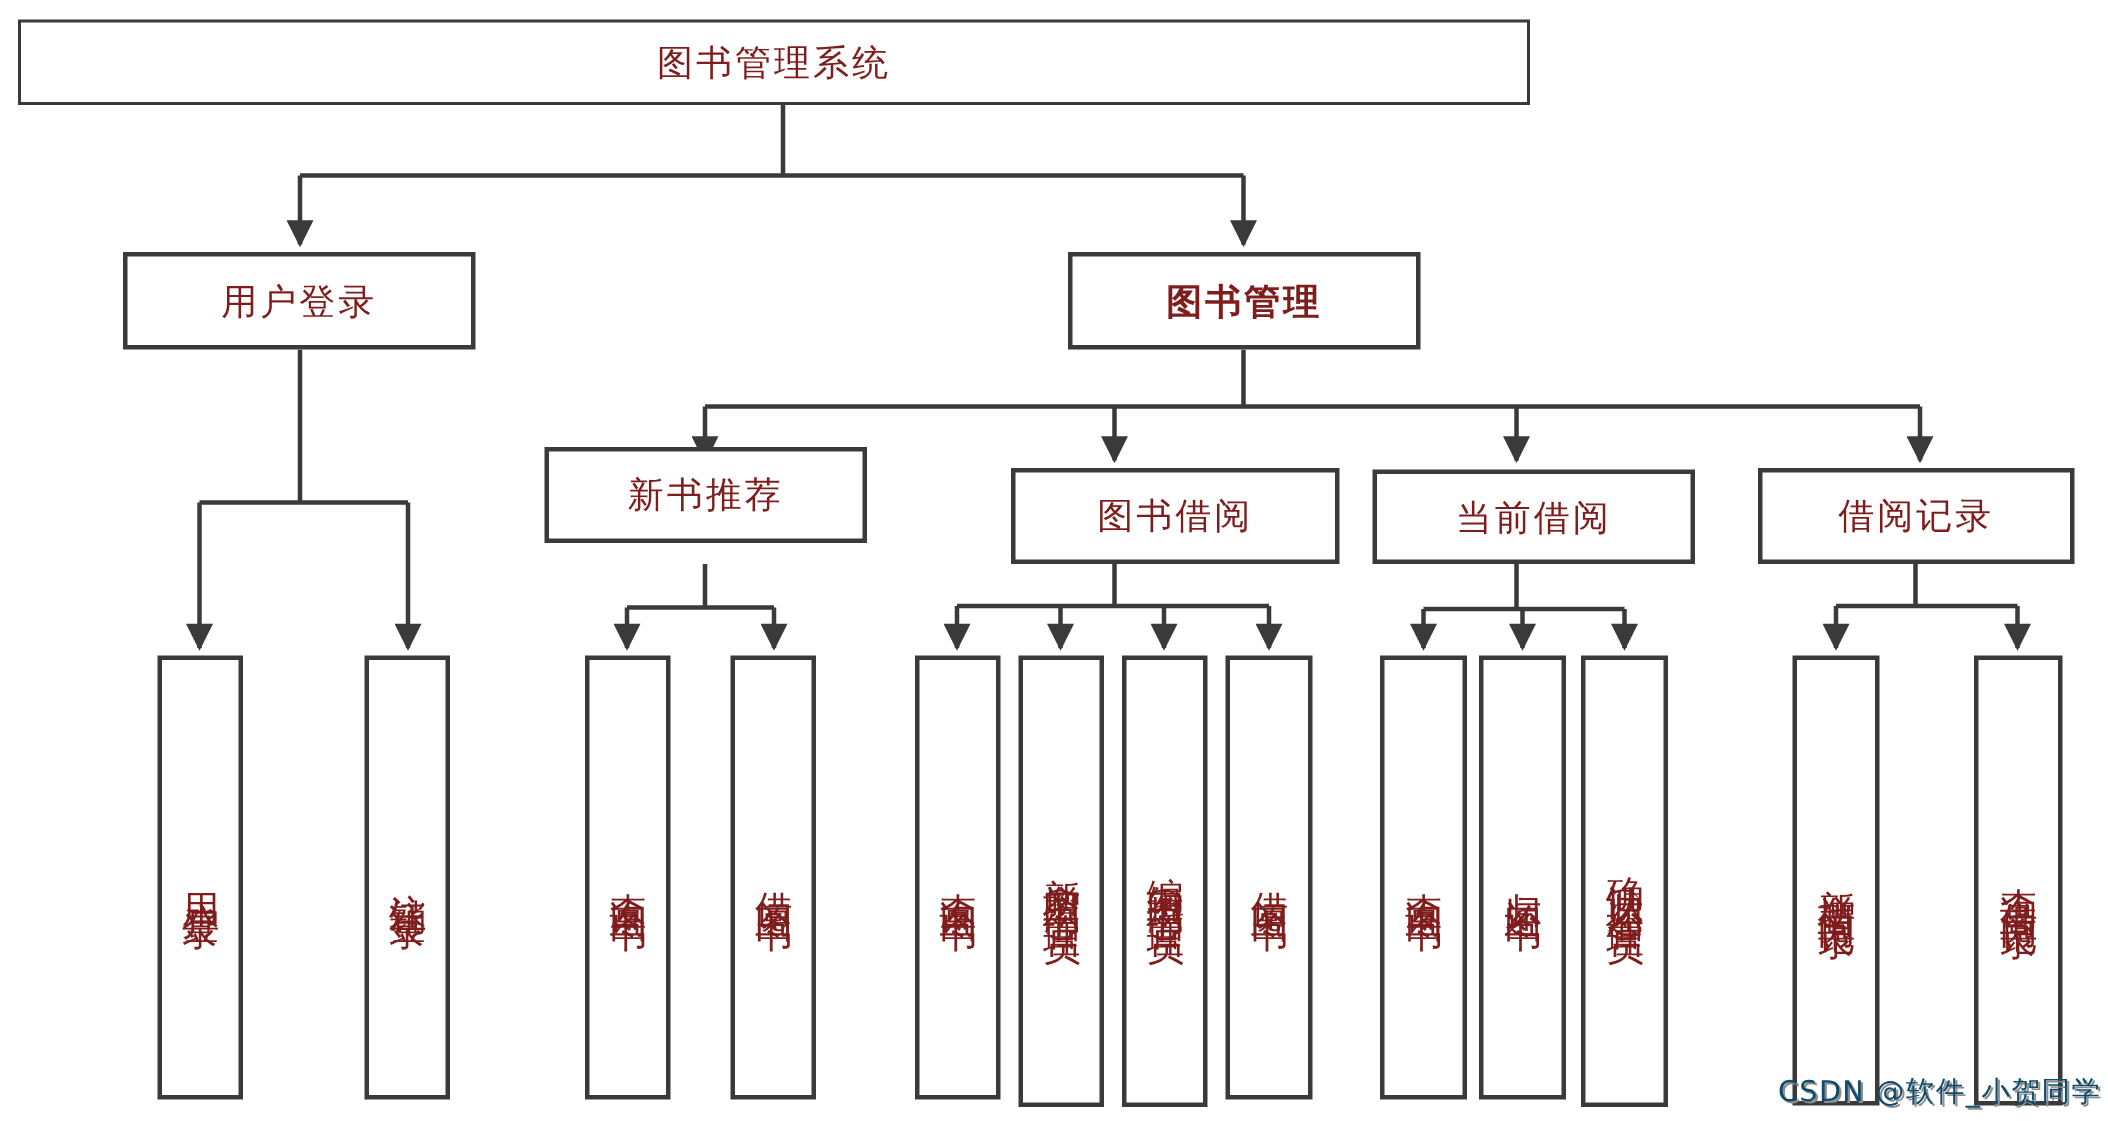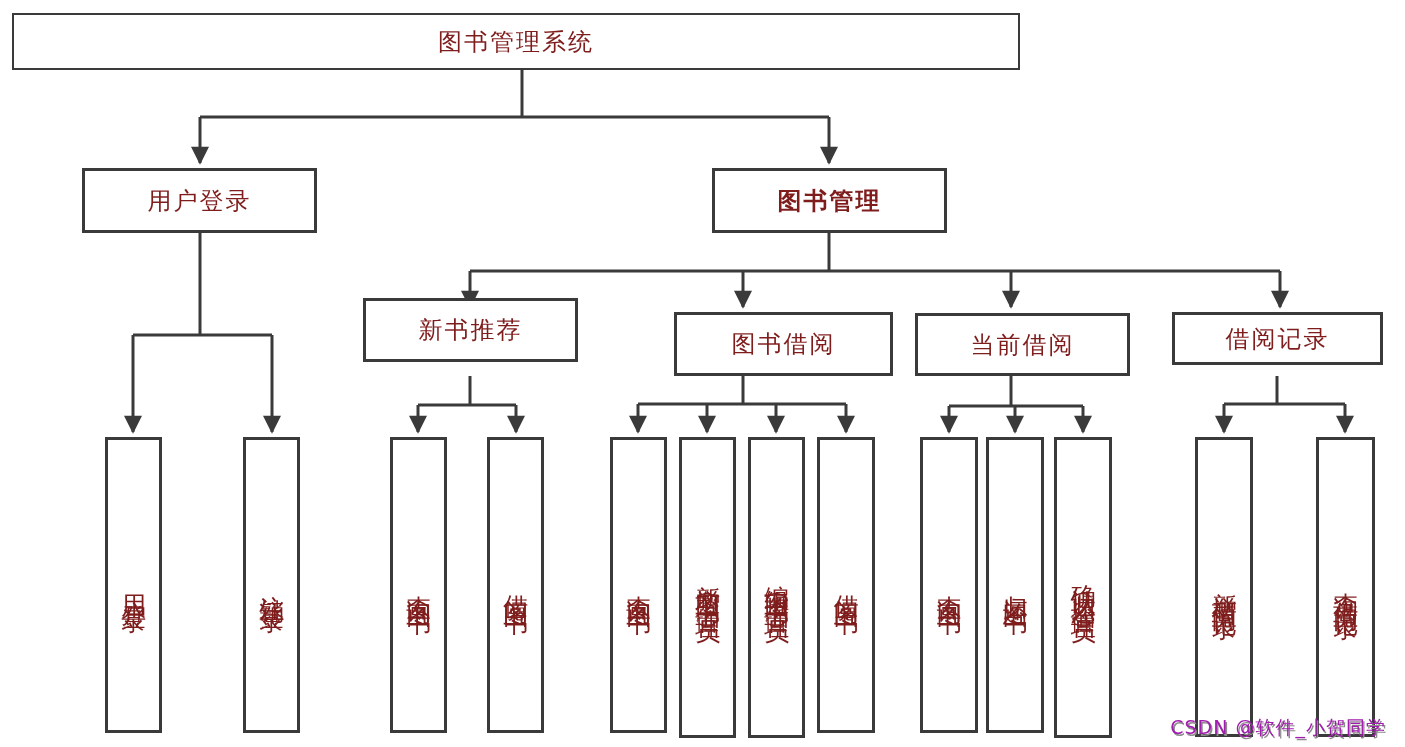--- a/index.html
+++ b/index.html
@@ -26,24 +26,24 @@
   .rootbox { border-width:2px; }
   .leaf {
     writing-mode:vertical-rl;
     text-orientation:mixed;
     font-size:25px;
     letter-spacing:5px;
     line-height:1.1;
   }
   .watermark {
     position:absolute;
-    right:19px;
+    right:4px;
     bottom:6px;
     font-size:19px;
-    color:#a21caf;
+    color:#0c4a6e;
     text-shadow:1.5px 1.5px 0 #8d8d8d;
     letter-spacing:1px;
     white-space:nowrap;
     z-index:5;
   }
 </style>
 </head>
 <body>
 
 <div class="canvas">
@@ -99,21 +99,21 @@
   </svg>
 
   <div class="box hbox rootbox" style="left:12px; top:13px; width:1008px; height:57px;">图书管理系统</div>
 
   <div class="box hbox" style="left:82px; top:168px; width:235px; height:65px;">用户登录</div>
   <div class="box hbox" style="left:712px; top:168px; width:235px; height:65px;font-weight:bold;">图书管理</div>
 
   <div class="box hbox" style="left:363px; top:298px; width:215px; height:64px;">新书推荐</div>
   <div class="box hbox" style="left:634px; top:312px; width:219px; height:64px;margin-left:40px;">图书借阅</div>
   <div class="box hbox" style="left:915px; top:313px; width:215px; height:63px;">当前借阅</div>
-  <div class="box hbox" style="left:1172px; top:312px; width:211px; height:53px;">借阅记录</div>
+  <div class="box hbox" style="left:1172px; top:312px; width:211px; height:64px;">借阅记录</div>
 
   <div class="box leaf" style="left:105px; top:437px; width:57px; height:296px;">用户登录</div>
   <div class="box leaf" style="left:243px; top:437px; width:57px; height:296px;">注销登录</div>
   <div class="box leaf" style="left:390px; top:437px; width:57px; height:296px;">查询图书</div>
   <div class="box leaf" style="left:487px; top:437px; width:57px; height:296px;">借阅图书</div>
   <div class="box leaf" style="left:610px; top:437px; width:57px; height:296px;">查询图书</div>
   <div class="box leaf" style="left:679px; top:437px; width:57px; height:301px;">新增图书（管理员）</div>
   <div class="box leaf" style="left:748px; top:437px; width:57px; height:301px;">编辑图书（管理员）</div>
   <div class="box leaf" style="left:817px; top:437px; width:58px; height:296px;">借阅图书</div>
   <div class="box leaf" style="left:920px; top:437px; width:58px; height:296px;">查询图书</div>

